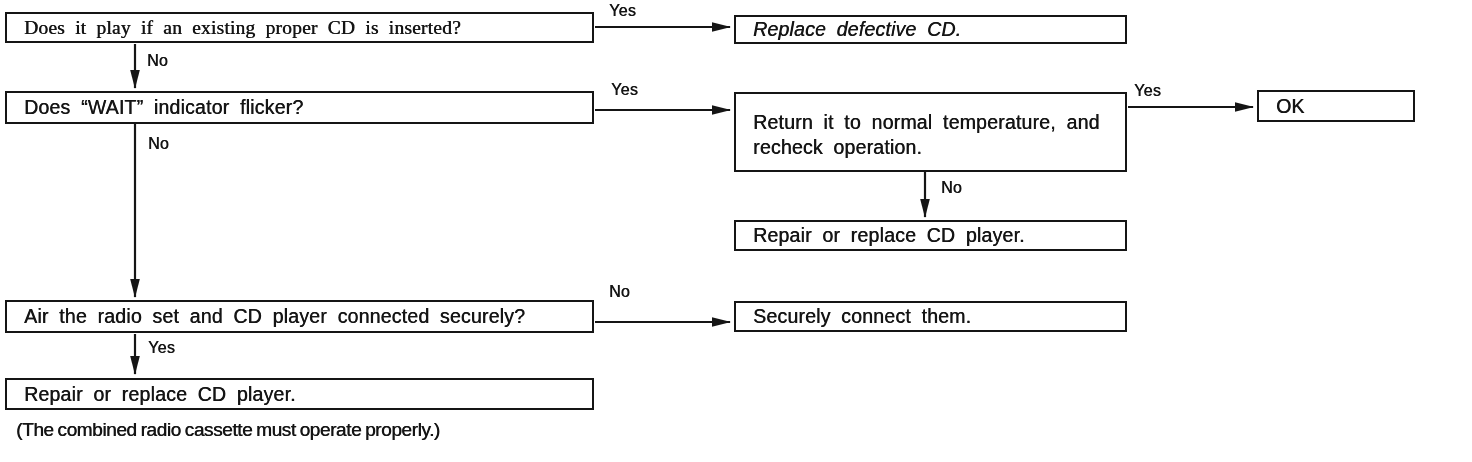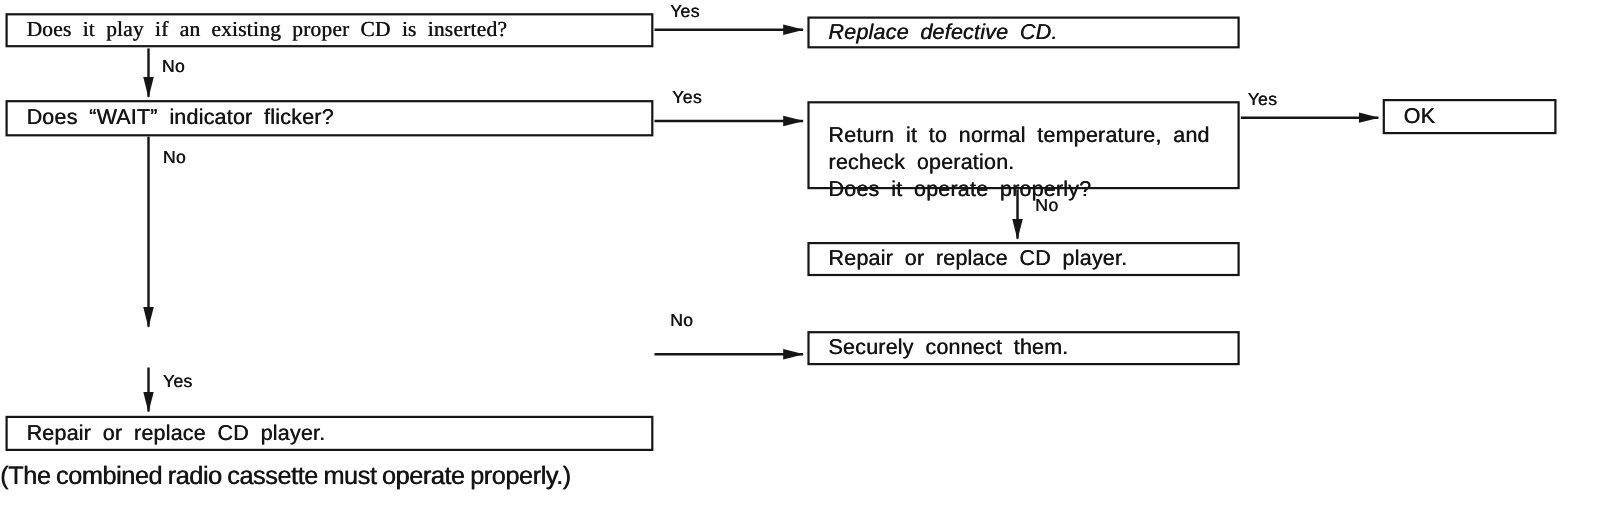--- a/index.html
+++ b/index.html
@@ -43,22 +43,22 @@
     padding-right: 6px;
     font-size: 19.5px;
     letter-spacing: 0.2px;
     word-spacing: 5px;
     text-shadow: 0.45px 0 0 currentColor; 
     white-space: nowrap;
   }
   .node.multiline {
     white-space: normal;
     line-height: 24.5px;
-    justify-content: flex-start;
-    padding-top: 17px;
+    justify-content: center;
+    padding-top: 5px;
   }
   
   .q1 { left: 5px;    top: 12px;  width: 589px;  height: 31px; font-family: Liberation Serif, serif; }
   .q2 { left: 5px;    top: 91px;  width: 589px;  height: 33px; }
   .q4 { left: 5px;    top: 300px; width: 589px;  height: 33px; }
   .a4 { left: 5px;    top: 378px; width: 589px;  height: 32px; }
   
   .a1 { left: 734px;  top: 15px;  width: 393px;  height: 29px; font-style: italic; }
   .q3 { left: 734px;  top: 92px;  width: 393px;  height: 80px; }
   .a2 { left: 734px;  top: 220px; width: 393px;  height: 31px; }
@@ -74,23 +74,23 @@
   .lbl-yes1 { left: 609px;  top: 2px;   }
   .lbl-no1  { left: 147px;  top: 52px;  }
   .lbl-yes2 { left: 611px;  top: 81px;  }
   .lbl-yes3 { left: 1134px; top: 82px;  }
   .lbl-no2  { left: 941px;  top: 179px; }
   .lbl-no3  { left: 148px;  top: 135px; }
   .lbl-no4  { left: 609px;  top: 283px; }
   .lbl-yes4 { left: 148px;  top: 339px; }
   .caption {
     position: absolute;
-    left: 0;
+    left: 16px;
     top: 419px;
-    font-size: 23px;
+    font-size: 19px;
     letter-spacing: -0.4px;
     word-spacing: -1px;
     text-shadow: 0.5px 0 0 currentColor;
     white-space: nowrap;
     text-align: right;
   }
 </style>
 </head>
 <body>
 
@@ -113,27 +113,27 @@
   </svg>
 
   <div class="node q1">Does it play if an existing proper CD is inserted?</div>
 
   <div class="node a1">Replace defective CD.</div>
 
   <div class="node q2">Does “WAIT” indicator flicker?</div>
 
   <div class="node q3 multiline">
     <div>Return it to normal temperature, and recheck operation.</div>
-    <div>Does it operate properly?</div>
   </div>
 
   <div class="node ok">OK</div>
 
   <div class="node a2">Repair or replace CD player.</div>
 
+  <div class="node q4">Air the radio set and CD player connected securely?</div>
 
   <div class="node a3">Securely connect them.</div>
 
   <div class="node a4">Repair or replace CD player.</div>
 
   <span class="edge-label lbl-yes1">Yes</span>
   <span class="edge-label lbl-no1">No</span>
   <span class="edge-label lbl-yes2">Yes</span>
   <span class="edge-label lbl-yes3">Yes</span>
   <span class="edge-label lbl-no2">No</span>

